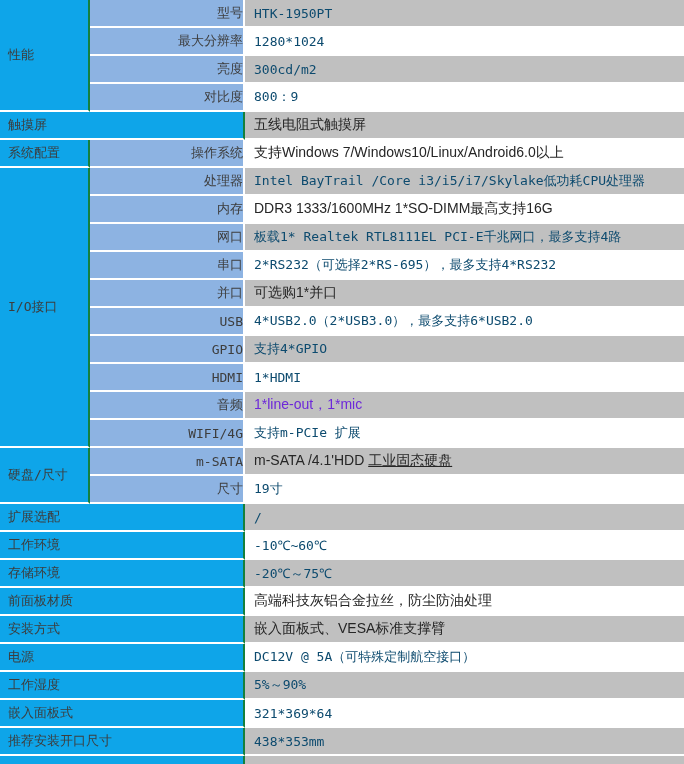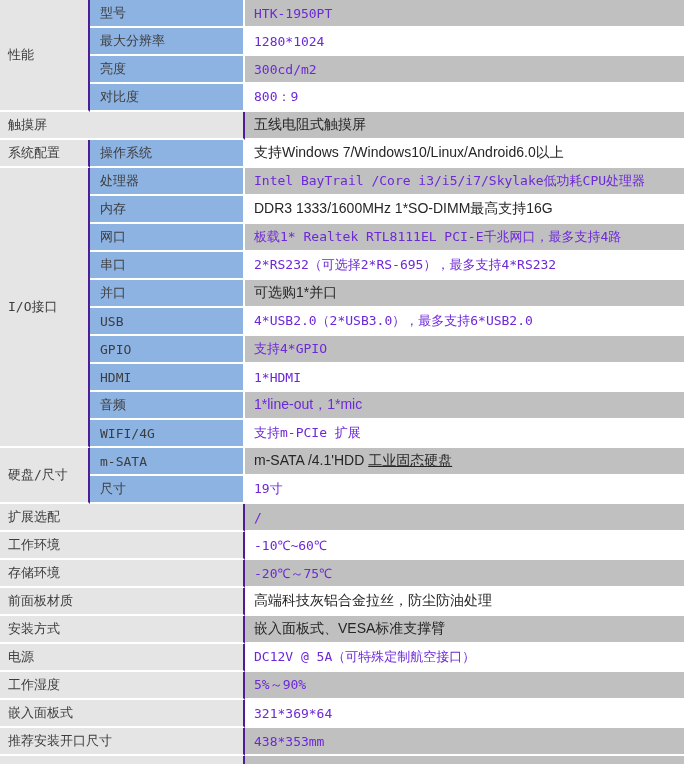--- a/index.html
+++ b/index.html
@@ -6,33 +6,33 @@
   .screen {
     width: 684px; height: 764px; overflow: hidden; background: #ffffff;
     font-family: "Liberation Sans", sans-serif;
   }
   table.spec {
     width: 684px; table-layout: fixed; border-collapse: separate; border-spacing: 0;
   }
   td { box-sizing: border-box; height: 28px; padding: 0; vertical-align: middle;
        overflow: hidden; white-space: nowrap; border-bottom: 2px solid #ffffff; }
   td.cat {
-    background: #e5e5e5; border-right: 2px solid #4c1d95;
+    background: #0ea5e9; border-right: 2px solid #15803d;
     padding-left: 8px; font-family: "DejaVu Sans Mono", "Liberation Sans", sans-serif;
     font-size: 13px; color: #3d3d3d;
   }
   td.sub {
     background: #8db3e2; border-right: 2px solid #ffffff;
-    padding-left: 10px; font-family: "DejaVu Sans Mono", "Liberation Sans", sans-serif;
-    font-size: 13px; color: #3d3d3d;
+    padding-left: 25px; font-family: "DejaVu Sans Mono", "Liberation Sans", sans-serif;
+    font-size: 13px; color: #3d3d3d; text-align: right;
   }
   td.val { padding-left: 9px; }
   td.val.zebra-gray { background: #c0c0c0; }
   td.val.zebra-white { background: #ffffff; }
-  td.val.mono { font-family: "DejaVu Sans Mono", "Liberation Sans", sans-serif; font-size: 13px; color: #6d28d9; }
+  td.val.mono { font-family: "DejaVu Sans Mono", "Liberation Sans", sans-serif; font-size: 13px; color: #0c4a6e; }
   td.val.sans { font-family: Liberation Sans, sans-serif; font-size: 14px; color: #262626; }
   td.val.muted { color: #6d28d9; }
   span.u { text-decoration: underline; }
   tr.partial td { height: 8px; border-bottom: none; }
 </style>
 </head>
 <body>
 
 <div class="screen">
   <table class="spec">

